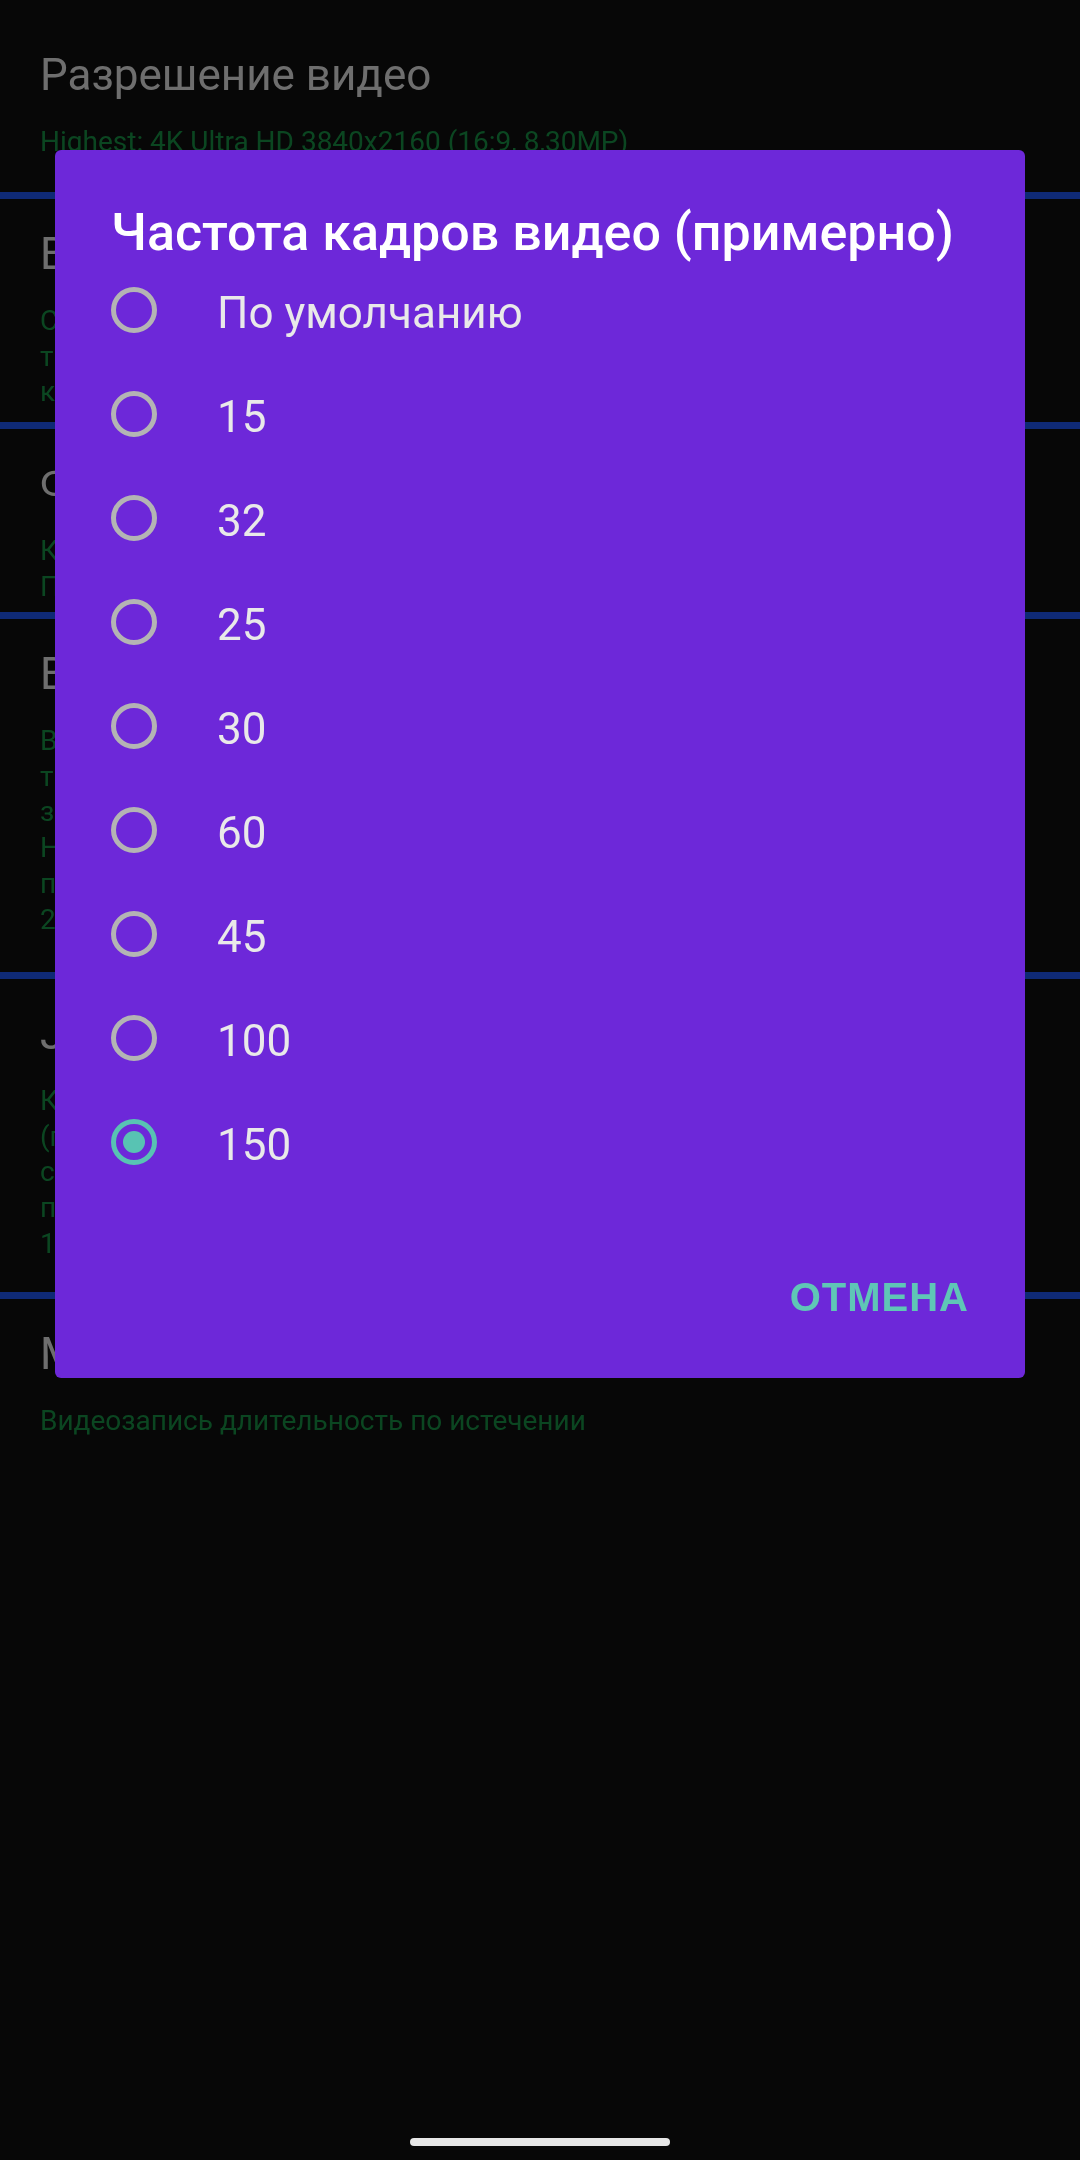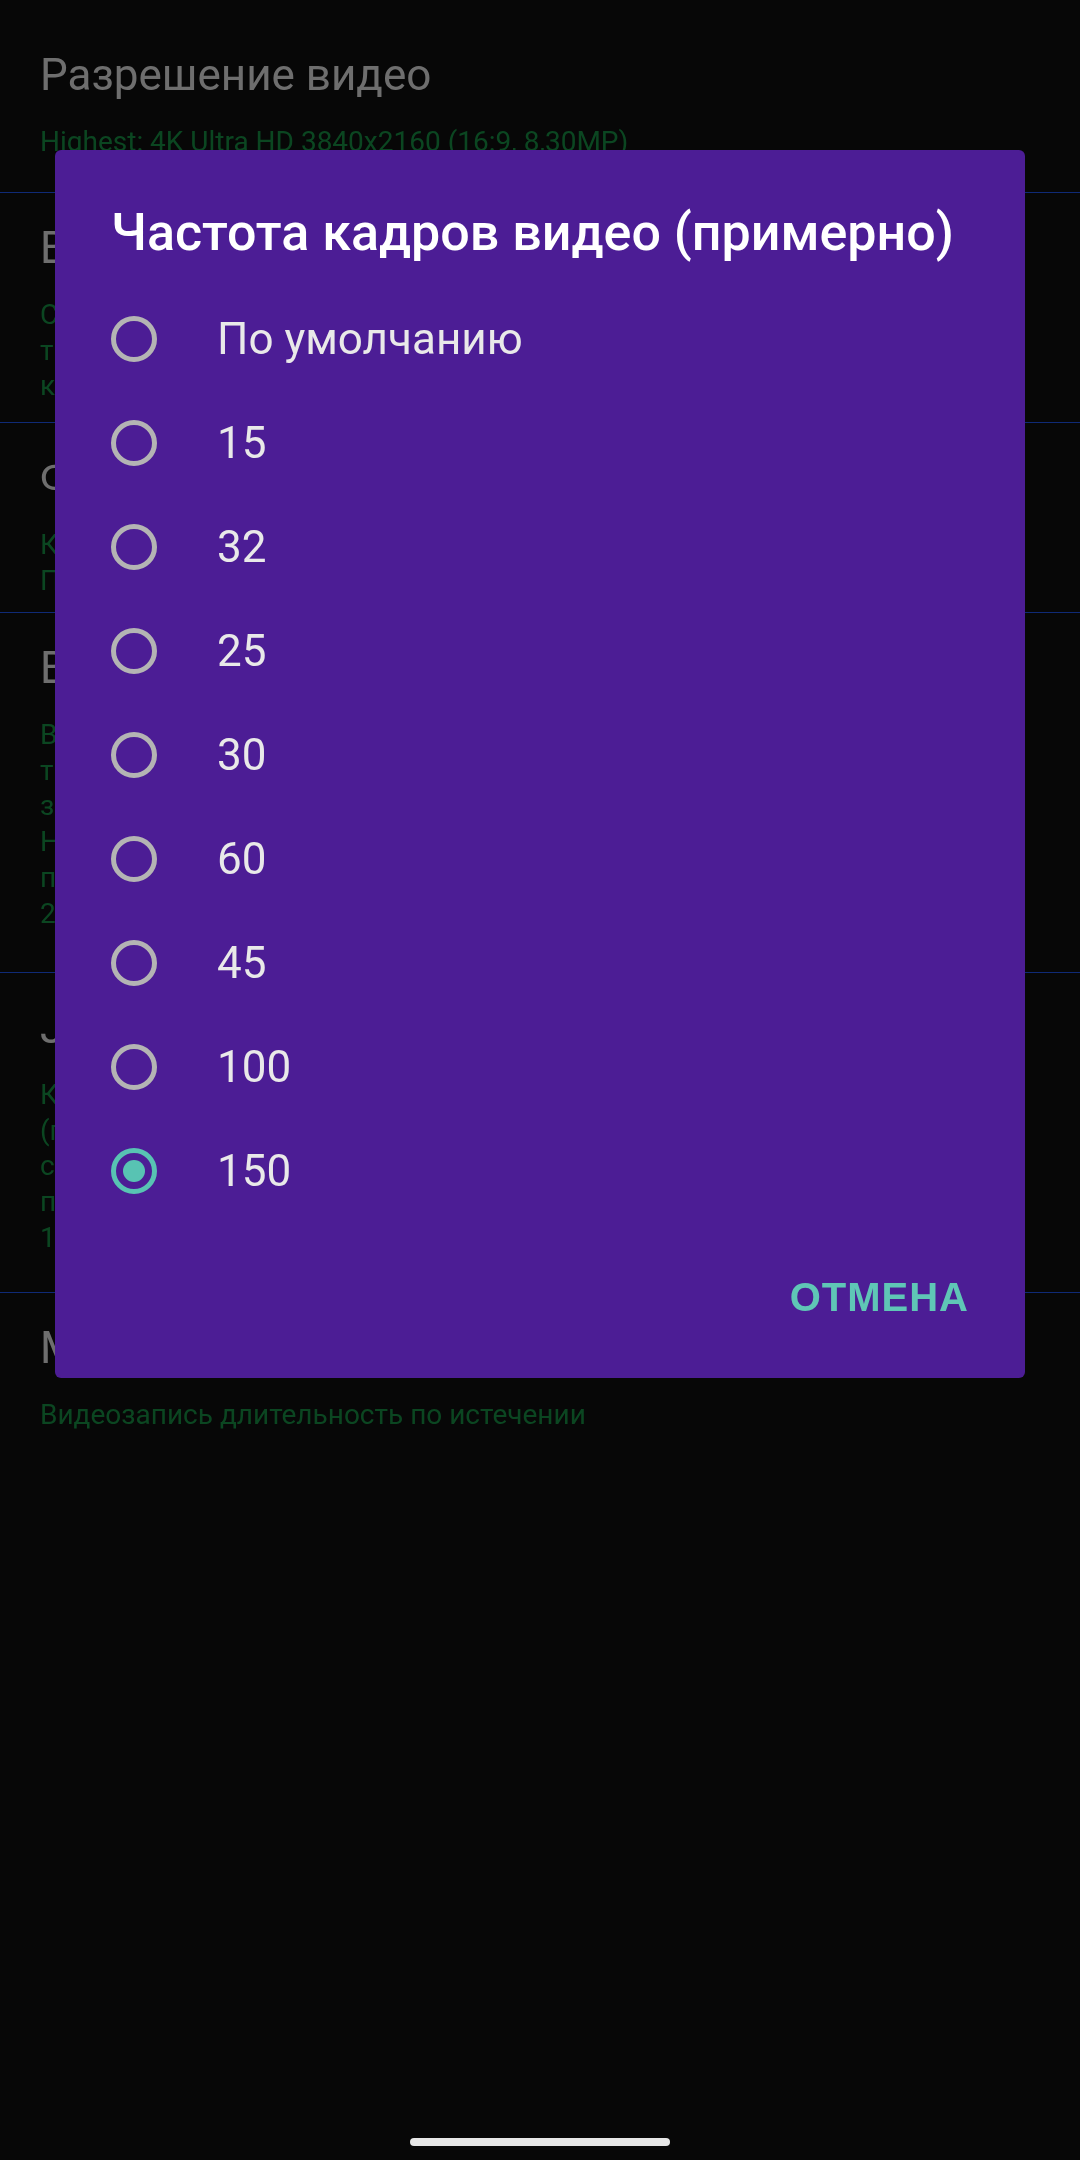--- a/index.html
+++ b/index.html
@@ -14,21 +14,21 @@
 
   
   .bg {
     position: absolute;
     inset: 0;
     background: #0d0d0d;
     padding-top: 20px;
   }
   .bg-item {
     padding: 28px 40px 32px 40px;
-    border-bottom: 1px solid #1d4ed8;
+    border-bottom: 7px solid #1d4ed8;
   }
   .bg-title {
     color: #c9c9c9;
     font-size: 44px;
     font-weight: 400;
     line-height: 1.25;
     margin-bottom: 6px;
   }
   .bg-sub {
     color: #15803d;
@@ -43,37 +43,36 @@
     inset: 0;
     background: rgba(0,0,0,0.45);
   }
 
   
   .dialog {
     position: absolute;
     left: 55px;
     right: 55px;
     top: 150px;
-    background: #4c1d95;
+    background: #6d28d9;
     border-radius: 6px;
     padding: 50px 0 20px 0;
   }
   .dialog-title {
     color: #ffffff;
     font-size: 52px;
     font-weight: 500;
     line-height: 1.25;
     padding: 0 56px 22px 56px;
   }
   .options {
     padding: 0 0 4px 0;
   }
   .option {
     display: flex;
-    align-items: center;
     height: 104px;
     padding: 0 56px;
     cursor: pointer;
   }
   .radio {
     width: 46px;
     height: 46px;
     border-radius: 50%;
     border: 5px solid #b4b4b4;
     flex: 0 0 auto;

